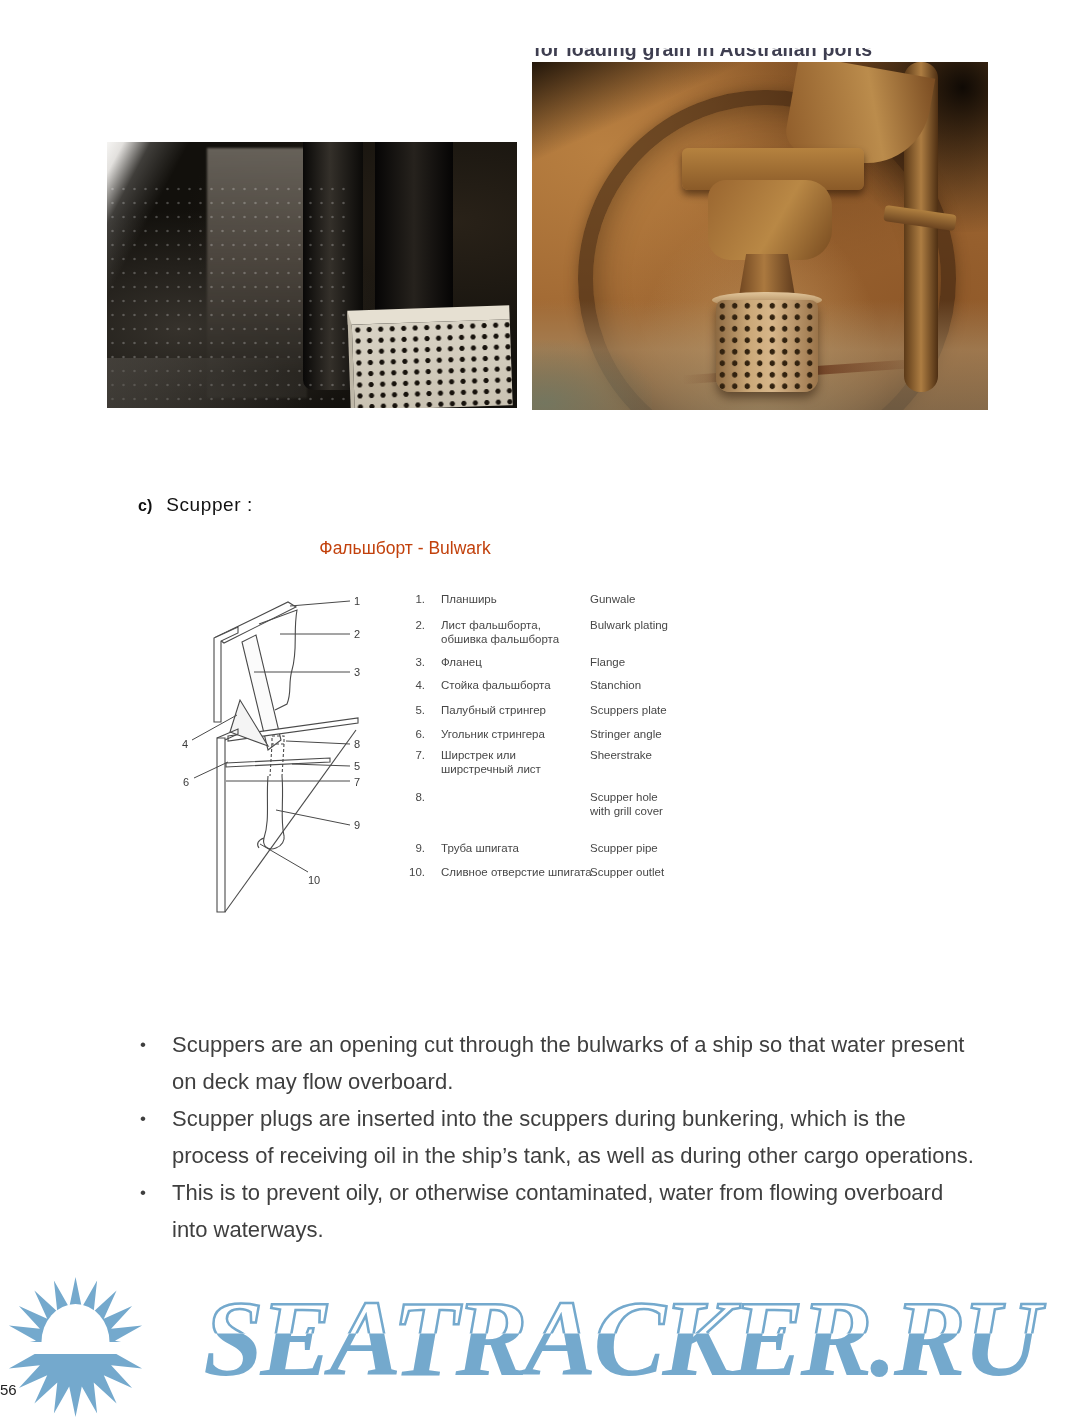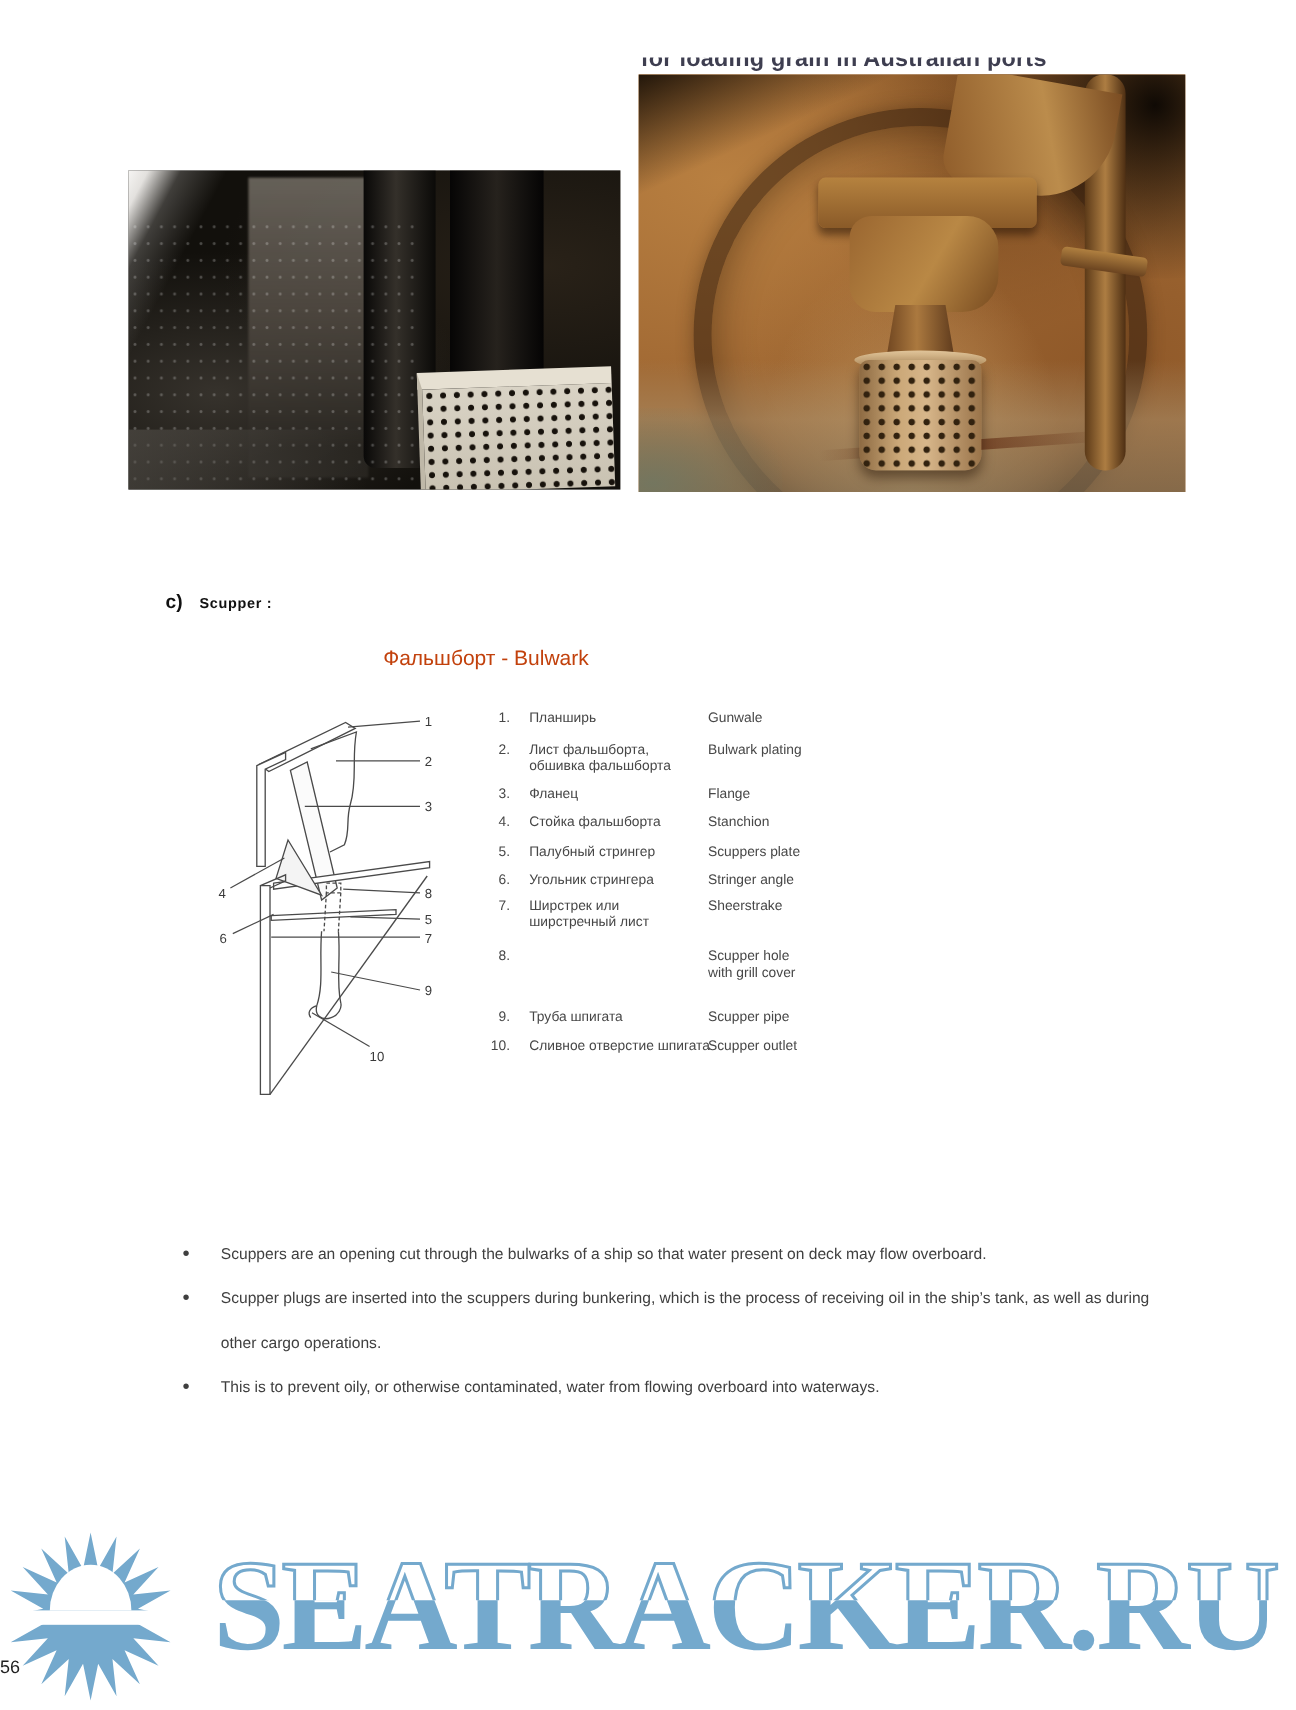--- a/index.html
+++ b/index.html
@@ -70,39 +70,39 @@
   .pr-strainer{position:absolute;left:184px;top:238px;width:102px;height:92px;border-radius:8px 8px 14px 14px;
     background:
       radial-gradient(circle,#32220f 2.4px,rgba(0,0,0,0) 3.1px),
       linear-gradient(90deg,#8d6a42,#cba878 32%,#d7b68a 55%,#9a744a);
     background-size:12.5px 11.5px,100% 100%;box-shadow:0 6px 10px rgba(40,22,8,.5);}
   .pr-strainer-top{position:absolute;left:180px;top:230px;width:110px;height:16px;border-radius:50%;
     background:linear-gradient(180deg,#e0c49a,#b08a58);}
   
   .heading{position:absolute;left:138px;top:494px;display:flex;align-items:baseline;gap:14px;color:#111;}
   .heading .prefix{font-size:16px;font-weight:bold;}
-  .heading .title{font-size:12px;font-weight:bold;letter-spacing:.6px;}
+  .heading .title{font-size:19px;font-weight:normal;letter-spacing:.6px;}
   
   .diagram-title{position:absolute;left:275px;top:538px;width:260px;text-align:center;
     font-size:17.5px;color:#c2410c;}
   .diagram-svg{position:absolute;left:180px;top:580px;}
   .diagram-svg text{font-family:"Liberation Sans",sans-serif;font-size:11px;fill:#3a3a3a;}
   .parts-list{position:absolute;left:403px;top:580px;width:330px;font-size:11.5px;line-height:14px;color:#474747;}
   .part-row{position:absolute;left:0;display:flex;}
   .part-num{width:22px;text-align:right;flex:0 0 22px;}
   .part-ru{margin-left:16px;width:156px;white-space:pre-line;}
   .part-en{position:absolute;left:187px;top:0;width:130px;white-space:pre-line;}
   
-  .bullets{position:absolute;left:184px;top:1026px;width:805px;font-size:13px;line-height:37px;color:#3f3f3f;}
+  .bullets{position:absolute;left:172px;top:1026px;width:805px;font-size:22px;line-height:37px;color:#3f3f3f;}
   .bullet{position:relative;}
   .bullet::before{content:"\2022";position:absolute;left:-32px;top:0;font-size:17px;color:#3f3f3f;}
   
   .sun-logo{position:absolute;left:2px;top:1272px;}
   .wm{position:absolute;left:168px;top:1293px;width:905px;height:100px;text-align:center;white-space:nowrap;
-    font-family:"Liberation Serif",serif;font-weight:bold;font-size:108px;line-height:92px;letter-spacing:-3px;}
+    font-family:"Liberation Serif",serif;font-weight:bold;font-size:108px;line-height:92px;letter-spacing:-3px;font-style:italic;}
   .wm span{position:absolute;left:0;top:0;width:100%;}
   .wm .wm-blue{color:#74a9cd;}
   .wm .wm-white{color:#ffffff;-webkit-text-stroke:2.5px #74a9cd;clip-path:inset(0 0 56% 0);}
   .page-num{position:absolute;left:0;top:1381px;width:1080px;text-align:left;font-size:15px;color:#222;z-index:5;}
 </style>
 </head>
 <body>
 
 <div class="page">
 

